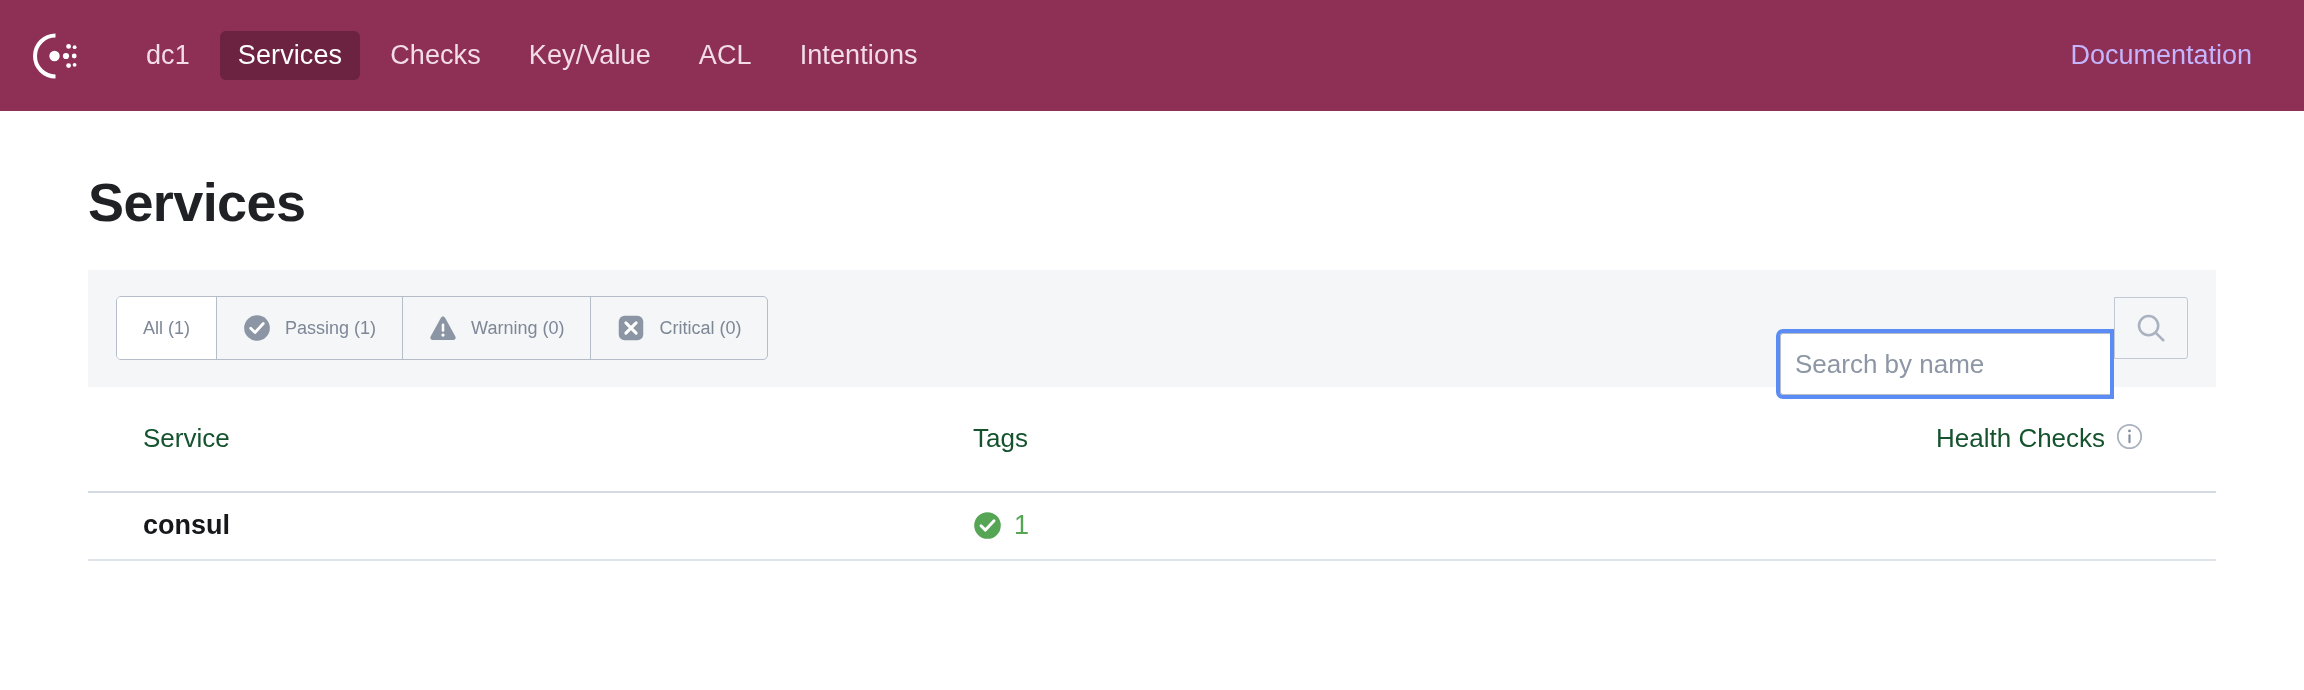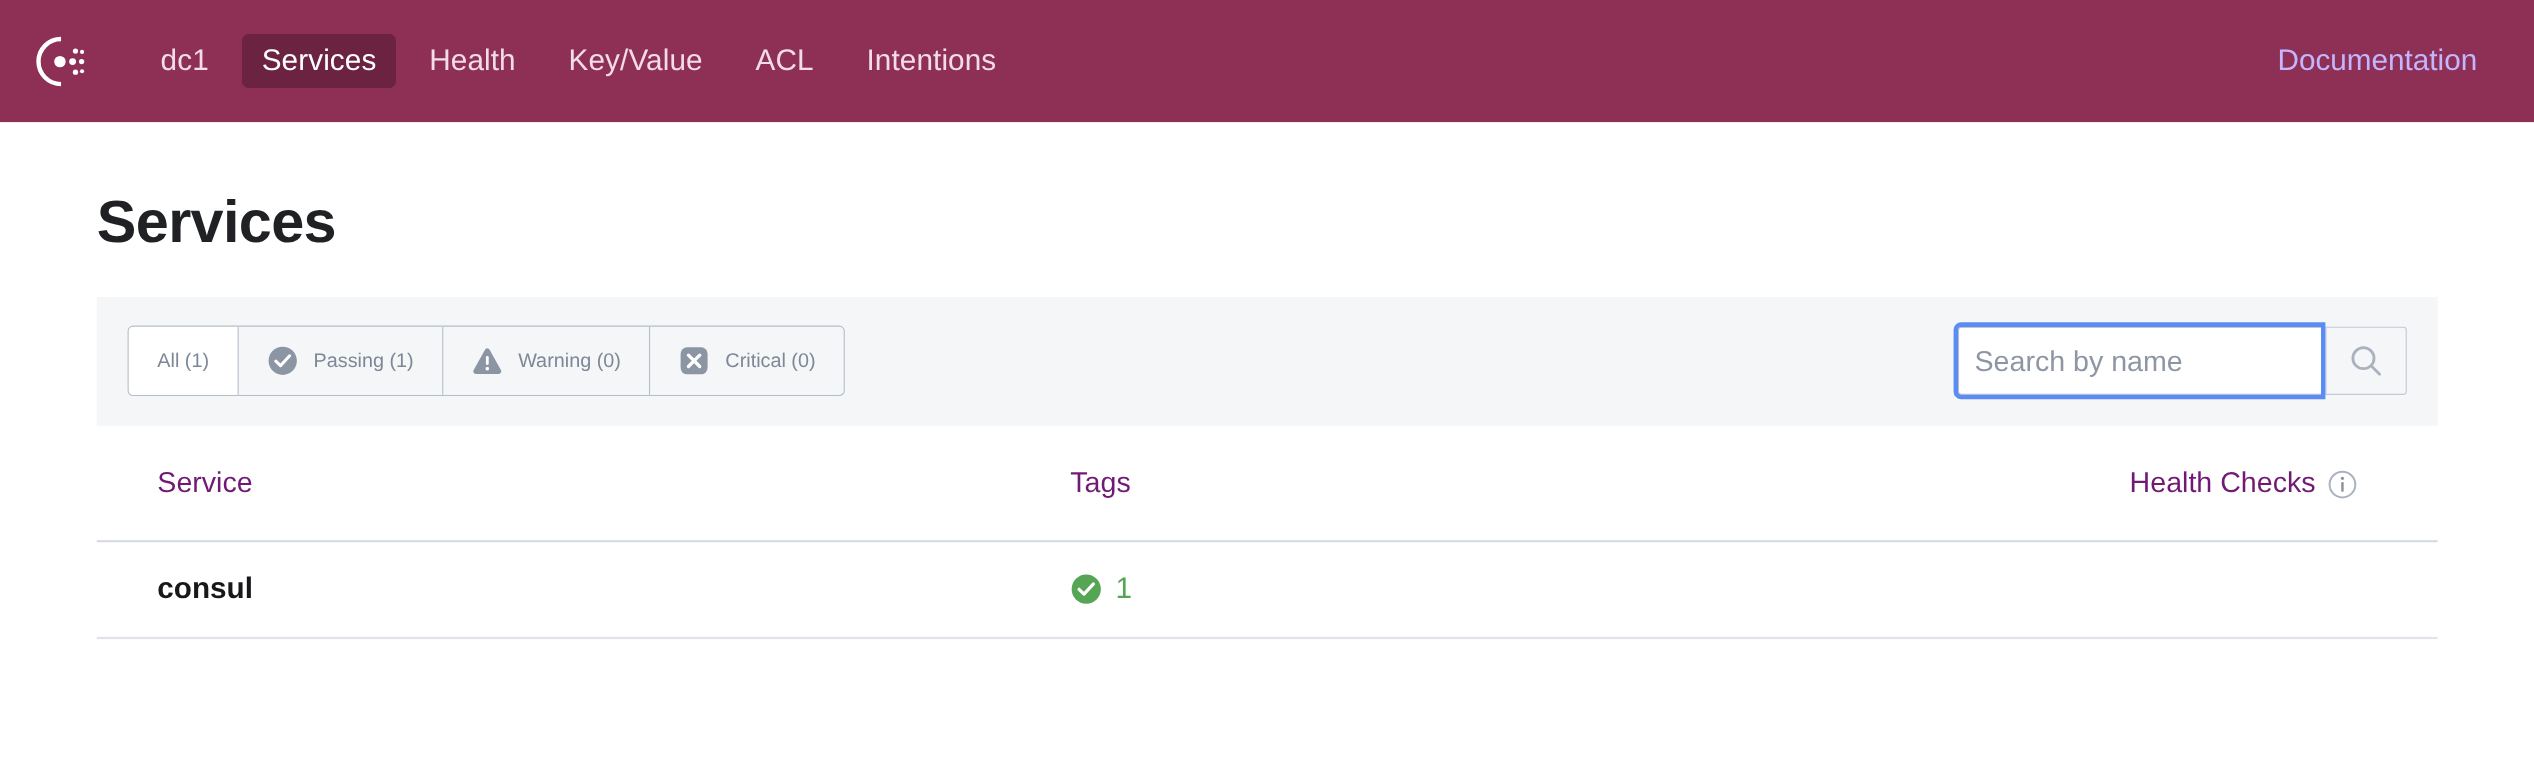--- a/index.html
+++ b/index.html
@@ -134,20 +134,21 @@
     color: #a16207;
     padding: 0 14px;
     border: 1px solid #b6bdc9;
     border-right: none;
     border-radius: 3px 0 0 3px;
     background: #ffffff;
     outline: none;
     box-shadow: 0 0 0 4px #5b8cf5;
     position: relative;
     z-index: 3;
+    margin-top: 36px;
   }
   .search-input::placeholder { color: #8d96a4; opacity: 1; }
   .search-btn {
     width: 74px;
     height: 62px;
     box-sizing: border-box;
     border: 1px solid #c3c9d4;
     border-radius: 0 3px 3px 0;
     background: #f4f6f8;
     display: flex;
@@ -162,35 +163,35 @@
   .table { margin-top: 0; }
   .thead {
     display: flex;
     align-items: center;
     height: 106px;
     border-bottom: 2px solid #d6dbe3;
     box-sizing: border-box;
   }
   .th {
     font-size: 26px;
-    color: #701a75;
-    display: flex;
-    align-items: flex-end;
+    color: #14532d;
+    display: flex;
+    align-items: flex-start;
     gap: 11px;
   }
   .col-service { width: 885px; flex: 0 0 885px; padding-left: 55px; box-sizing: border-box; }
   .col-health  { width: 280px; flex: 0 0 280px; }
   .col-tags    { flex: 1 1 auto; }
 
   .info-icon { width: 27px; height: 27px; display: block; }
 
   .trow {
     display: flex;
     align-items: center;
-    height: 88px;
+    height: 68px;
     border-bottom: 2px solid #dfe3ea;
     box-sizing: border-box;
     cursor: pointer;
   }
   .td { display: flex; align-items: center; }
   .service-name {
     font-size: 27px;
     font-weight: bold;
     color: #16181a;
   }
@@ -213,21 +214,21 @@
     <circle cx="42.2" cy="25" r="2.4" fill="#ffffff"></circle>
     <circle cx="36.6" cy="15.4" r="2.4" fill="#ffffff"></circle>
     <circle cx="36.6" cy="34.6" r="2.4" fill="#ffffff"></circle>
     <circle cx="42.6" cy="16.2" r="1.9" fill="#ffffff"></circle>
     <circle cx="42.6" cy="33.8" r="1.9" fill="#ffffff"></circle>
   </svg>
 
   <div class="nav-items">
     <div class="nav-item">dc1</div>
     <div class="nav-item active">Services</div>
-    <div class="nav-item">Health</div>
+    <div class="nav-item">Checks</div>
     <div class="nav-item">Key/Value</div>
     <div class="nav-item">ACL</div>
     <div class="nav-item">Intentions</div>
   </div>
 
   <div class="nav-spacer"></div>
 
   <div class="nav-doc">Documentation</div>
 </div>
 

